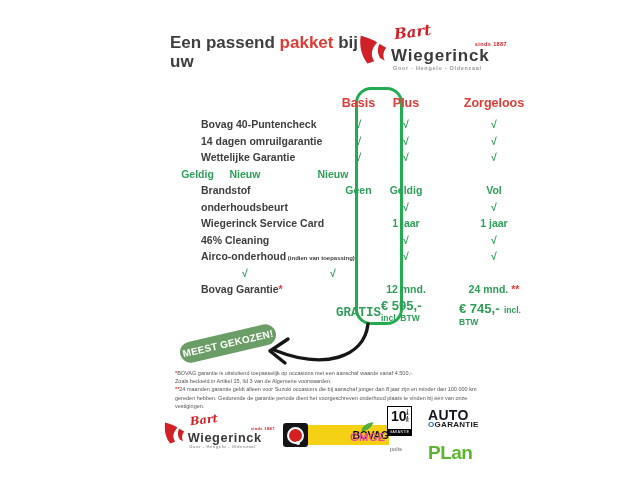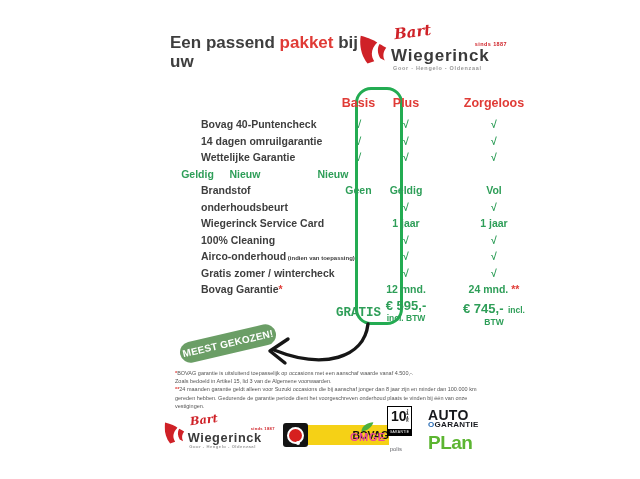--- a/index.html
+++ b/index.html
@@ -34,21 +34,21 @@
   .trow{display:flex;align-items:center;height:16.5px;}
   .thead-row{height:26px;align-items:center;padding-top:2px;}
   .c-label{width:135px;font-size:10.5px;font-weight:bold;color:var(--dark);white-space:nowrap;padding-left:26px;}
   .c-basis{width:45px;} .c-plus{width:50px;} .c-zorg{width:70px;margin-left:28px;}
   .val{text-align:center;font-size:10.5px;font-weight:bold;color:var(--green);white-space:nowrap;}
   .col-head{text-align:center;font-size:12.5px;font-weight:bold;color:var(--red);}
   .star{color:var(--red);font-weight:bold;}
   .lab-suffix{font-size:6px;}
   .price-row{display:flex;height:30px;}
   .price-basis{width:45px;text-align:center;font-size:12.5px;font-weight:bold;color:var(--green);line-height:30px;font-family:Liberation Mono, monospace;}
-  .price-stack{display:flex;flex-direction:column;justify-content:flex-start;align-items:center;padding-top:1px;}
+  .price-stack{display:flex;flex-direction:column;justify-content:flex-start;align-items:flex-start;padding-top:1px;}
   .price-big{font-size:13px;font-weight:bold;color:var(--green);line-height:14px;white-space:nowrap;}
   .price-small{font-size:8.5px;font-weight:bold;color:var(--green);line-height:10px;white-space:nowrap;}
 
   
   #badge{left:179px;top:333px;width:98px;height:21px;background:var(--badge-green);border-radius:11px;
          transform:rotate(-13deg);display:flex;align-items:center;justify-content:center;
          color:#fff;font-weight:bold;font-size:10px;letter-spacing:.2px;white-space:nowrap;}
   #arrow-svg{left:252px;top:318px;width:130px;height:58px;}
 
   
@@ -70,21 +70,21 @@
   #badge10{left:387px;top:406px;width:25px;height:30px;background:#fff;border:1.5px solid #000;box-sizing:border-box;}
   #badge10 .n10{position:absolute;left:3px;top:1px;font-size:14px;font-weight:bold;color:#111;}
   #badge10 .jaar{position:absolute;right:1px;top:3px;width:5px;font-size:3.2px;line-height:3.4px;
                  text-align:center;font-weight:bold;color:#111;}
   #badge10 .gar{position:absolute;left:0;bottom:0;width:100%;height:6.5px;background:#000;color:#fff;
                 font-size:3.4px;line-height:6.5px;text-align:center;letter-spacing:.3px;}
   #aop{left:428px;top:411px;}
   #aop .l1{font-size:14px;font-weight:bold;color:#16181d;letter-spacing:.3px;line-height:9px;}
   #aop .l2{font-size:8px;font-weight:bold;color:#16181d;letter-spacing:.3px;line-height:9px;}
   #aop .l2 .o{color:var(--aop-blue);}
-  #aop .l3{font-size:19px;font-weight:bold;color:var(--aop-green);letter-spacing:-.5px;line-height:20px;margin-top:4px;}
+  #aop .l3{font-size:19px;font-weight:bold;color:var(--aop-green);letter-spacing:-.5px;line-height:20px;margin-top:14px;}
 </style>
 </head>
 <body>
 
 <div id="title" class="abs">
   <div><span>Een passend </span><span class="accent">pakket</span><span> bij uw</span></div>
 </div>
 
 <div id="logo-header" class="wlogo">
   <svg class="swoosh" viewBox="0 0 40 40">
@@ -143,33 +143,32 @@
         <div class="c-plus val">√</div>
         <div class="c-zorg val">√</div>
       </div>
       <div class="trow">
         <div class="c-label">Wiegerinck Service Card</div>
         <div class="c-basis val"></div>
         <div class="c-plus val">1 jaar</div>
         <div class="c-zorg val">1 jaar</div>
       </div>
       <div class="trow">
-        <div class="c-label">100% Cleaning</div>
+        <div class="c-label">46% Cleaning</div>
         <div class="c-basis val"></div>
         <div class="c-plus val">√</div>
         <div class="c-zorg val">√</div>
       </div>
       <div class="trow">
         <div class="c-label">Airco-onderhoud<span class="lab-suffix"> (indien van toepassing)</span></div>
         <div class="c-basis val"></div>
         <div class="c-plus val">√</div>
         <div class="c-zorg val">√</div>
       </div>
       <div class="trow">
-        <div class="c-label">Gratis zomer / wintercheck</div>
         <div class="c-basis val"></div>
         <div class="c-plus val">√</div>
         <div class="c-zorg val">√</div>
       </div>
       <div class="trow">
         <div class="c-label">Bovag Garantie<span class="star">*</span></div>
         <div class="c-basis val"></div>
         <div class="c-plus val">12 mnd.</div>
         <div class="c-zorg val">24 mnd.<span class="star"> **</span></div>
       </div>

